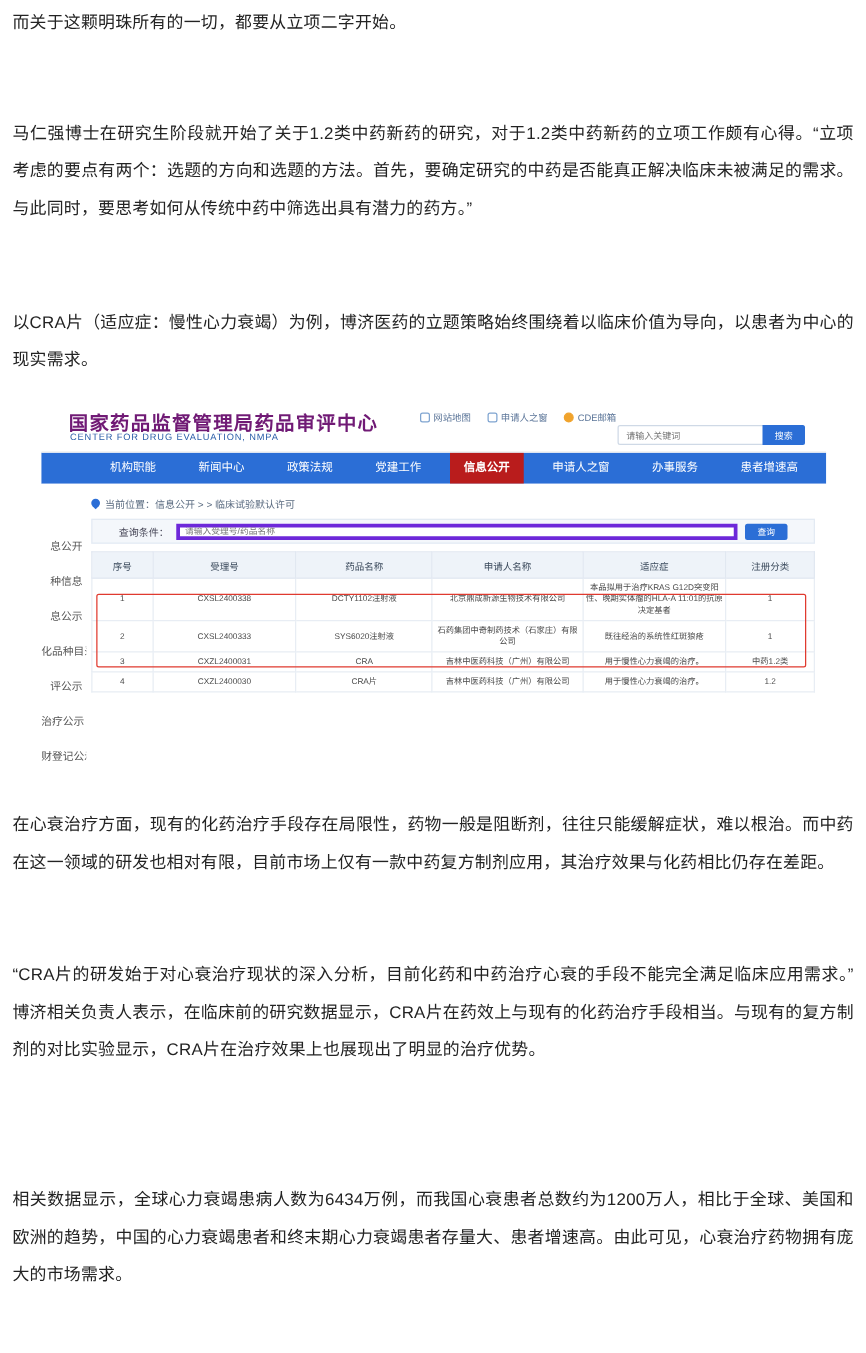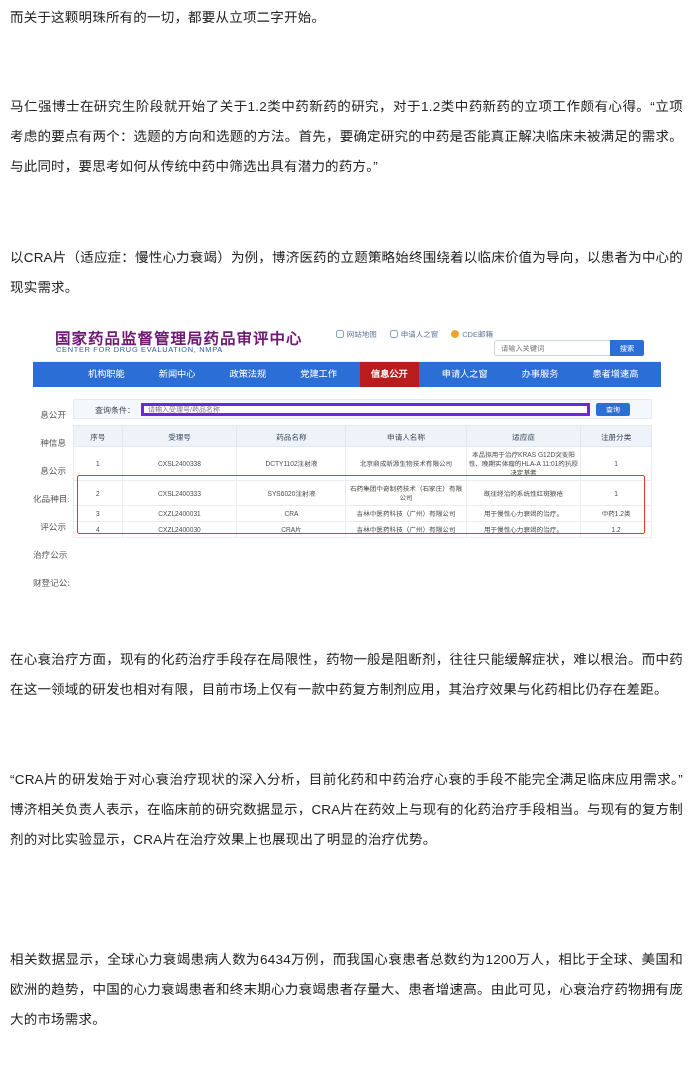--- a/index.html
+++ b/index.html
@@ -159,21 +159,21 @@
   }
   
   .fig-body {
     position: relative;
     height: 233px;
     background: #ffffff;
     display: flex;
   }
   .fig-side {
     width: 36px;
-    padding-top: 14px;
+    padding-top: 36px;
     font-size: 8.6px;
     color: #555;
     flex: 0 0 36px;
   }
   .side-item {
     height: 28px;
     line-height: 28px;
     text-align: right;
     padding-right: 3px;
     white-space: nowrap;
@@ -335,20 +335,24 @@
         <div class="side-item">息公开</div>
         <div class="side-item">种信息</div>
         <div class="side-item">息公示</div>
         <div class="side-item">化品种目录</div>
         <div class="side-item">评公示</div>
         <div class="side-item">治疗公示</div>
         <div class="side-item">财登记公示</div>
       </div>
 
       <div class="fig-main">
+        <div class="crumb">
+          <span class="crumb-pin"></span>
+          <span>当前位置：信息公开 &gt; &gt; 临床试验默认许可</span>
+        </div>
 
         <div class="filter-bar">
           <span class="filter-label">查询条件：</span>
           <input class="filter-input" type="text" placeholder="请输入受理号/药品名称" style="">
           <button class="filter-btn">查询</button>
         </div>
 
         <table class="res">
           <thead>
             <tr>

